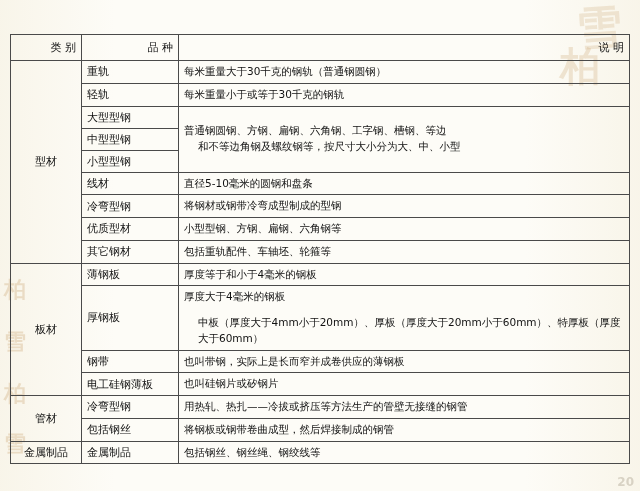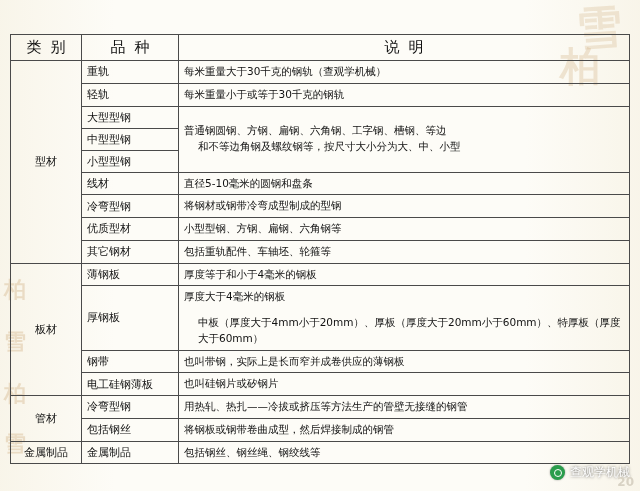--- a/index.html
+++ b/index.html
@@ -51,24 +51,23 @@
     font-size:10.5px;
     color:#111;
   }
   table.main td,table.main th{
     border:1px solid #4a4a4a;
     padding:3px 5px;
     vertical-align:middle;
     font-weight:normal;
   }
   thead th{
-    text-align:center;
-    font-size:15px;
+    text-align:right;
+    font-size:11px;
     height:19px;
-    font-family:Liberation Mono, monospace;
   }
   td.cat{
     width:60px;
     text-align:center;
     font-size:11px;
   }
   td.kind{
     width:86px;
     text-align:left;
     font-size:11px;
@@ -133,21 +132,21 @@
         <th class="cat">类 别</th>
         <th class="kind">品 种</th>
         <th class="desc">说 明</th>
       </tr>
     </thead>
     <tbody>
 
       <tr class="row-h">
         <td class="cat" rowspan="9">型材</td>
         <td class="kind">重轨</td>
-        <td class="desc">每米重量大于30千克的钢轨（查观学机械）</td>
+        <td class="desc">每米重量大于30千克的钢轨（普通钢圆钢）</td>
       </tr>
       <tr class="row-h">
         <td class="kind">轻轨</td>
         <td class="desc">每米重量小于或等于30千克的钢轨</td>
       </tr>
       <tr class="row-h">
         <td class="kind">大型型钢</td>
         <td class="desc" rowspan="3">
           <div>普通钢圆钢、方钢、扁钢、六角钢、工字钢、槽钢、等边</div>
           <div style="padding-left:14px">和不等边角钢及螺纹钢等，按尺寸大小分为大、中、小型</div>
@@ -208,19 +207,15 @@
       </tr>
 
       <tr class="row-h">
         <td class="cat">金属制品</td>
         <td class="kind">金属制品</td>
         <td class="desc">包括钢丝、钢丝绳、钢绞线等</td>
       </tr>
     </tbody>
   </table>
 
-  <div class="watermark">
-    <span class="wm-logo"></span>
-    <span>查观学机械</span>
-  </div>
 
   <div class="pagenum">20</div>
 </div>
 
 </body></html>

